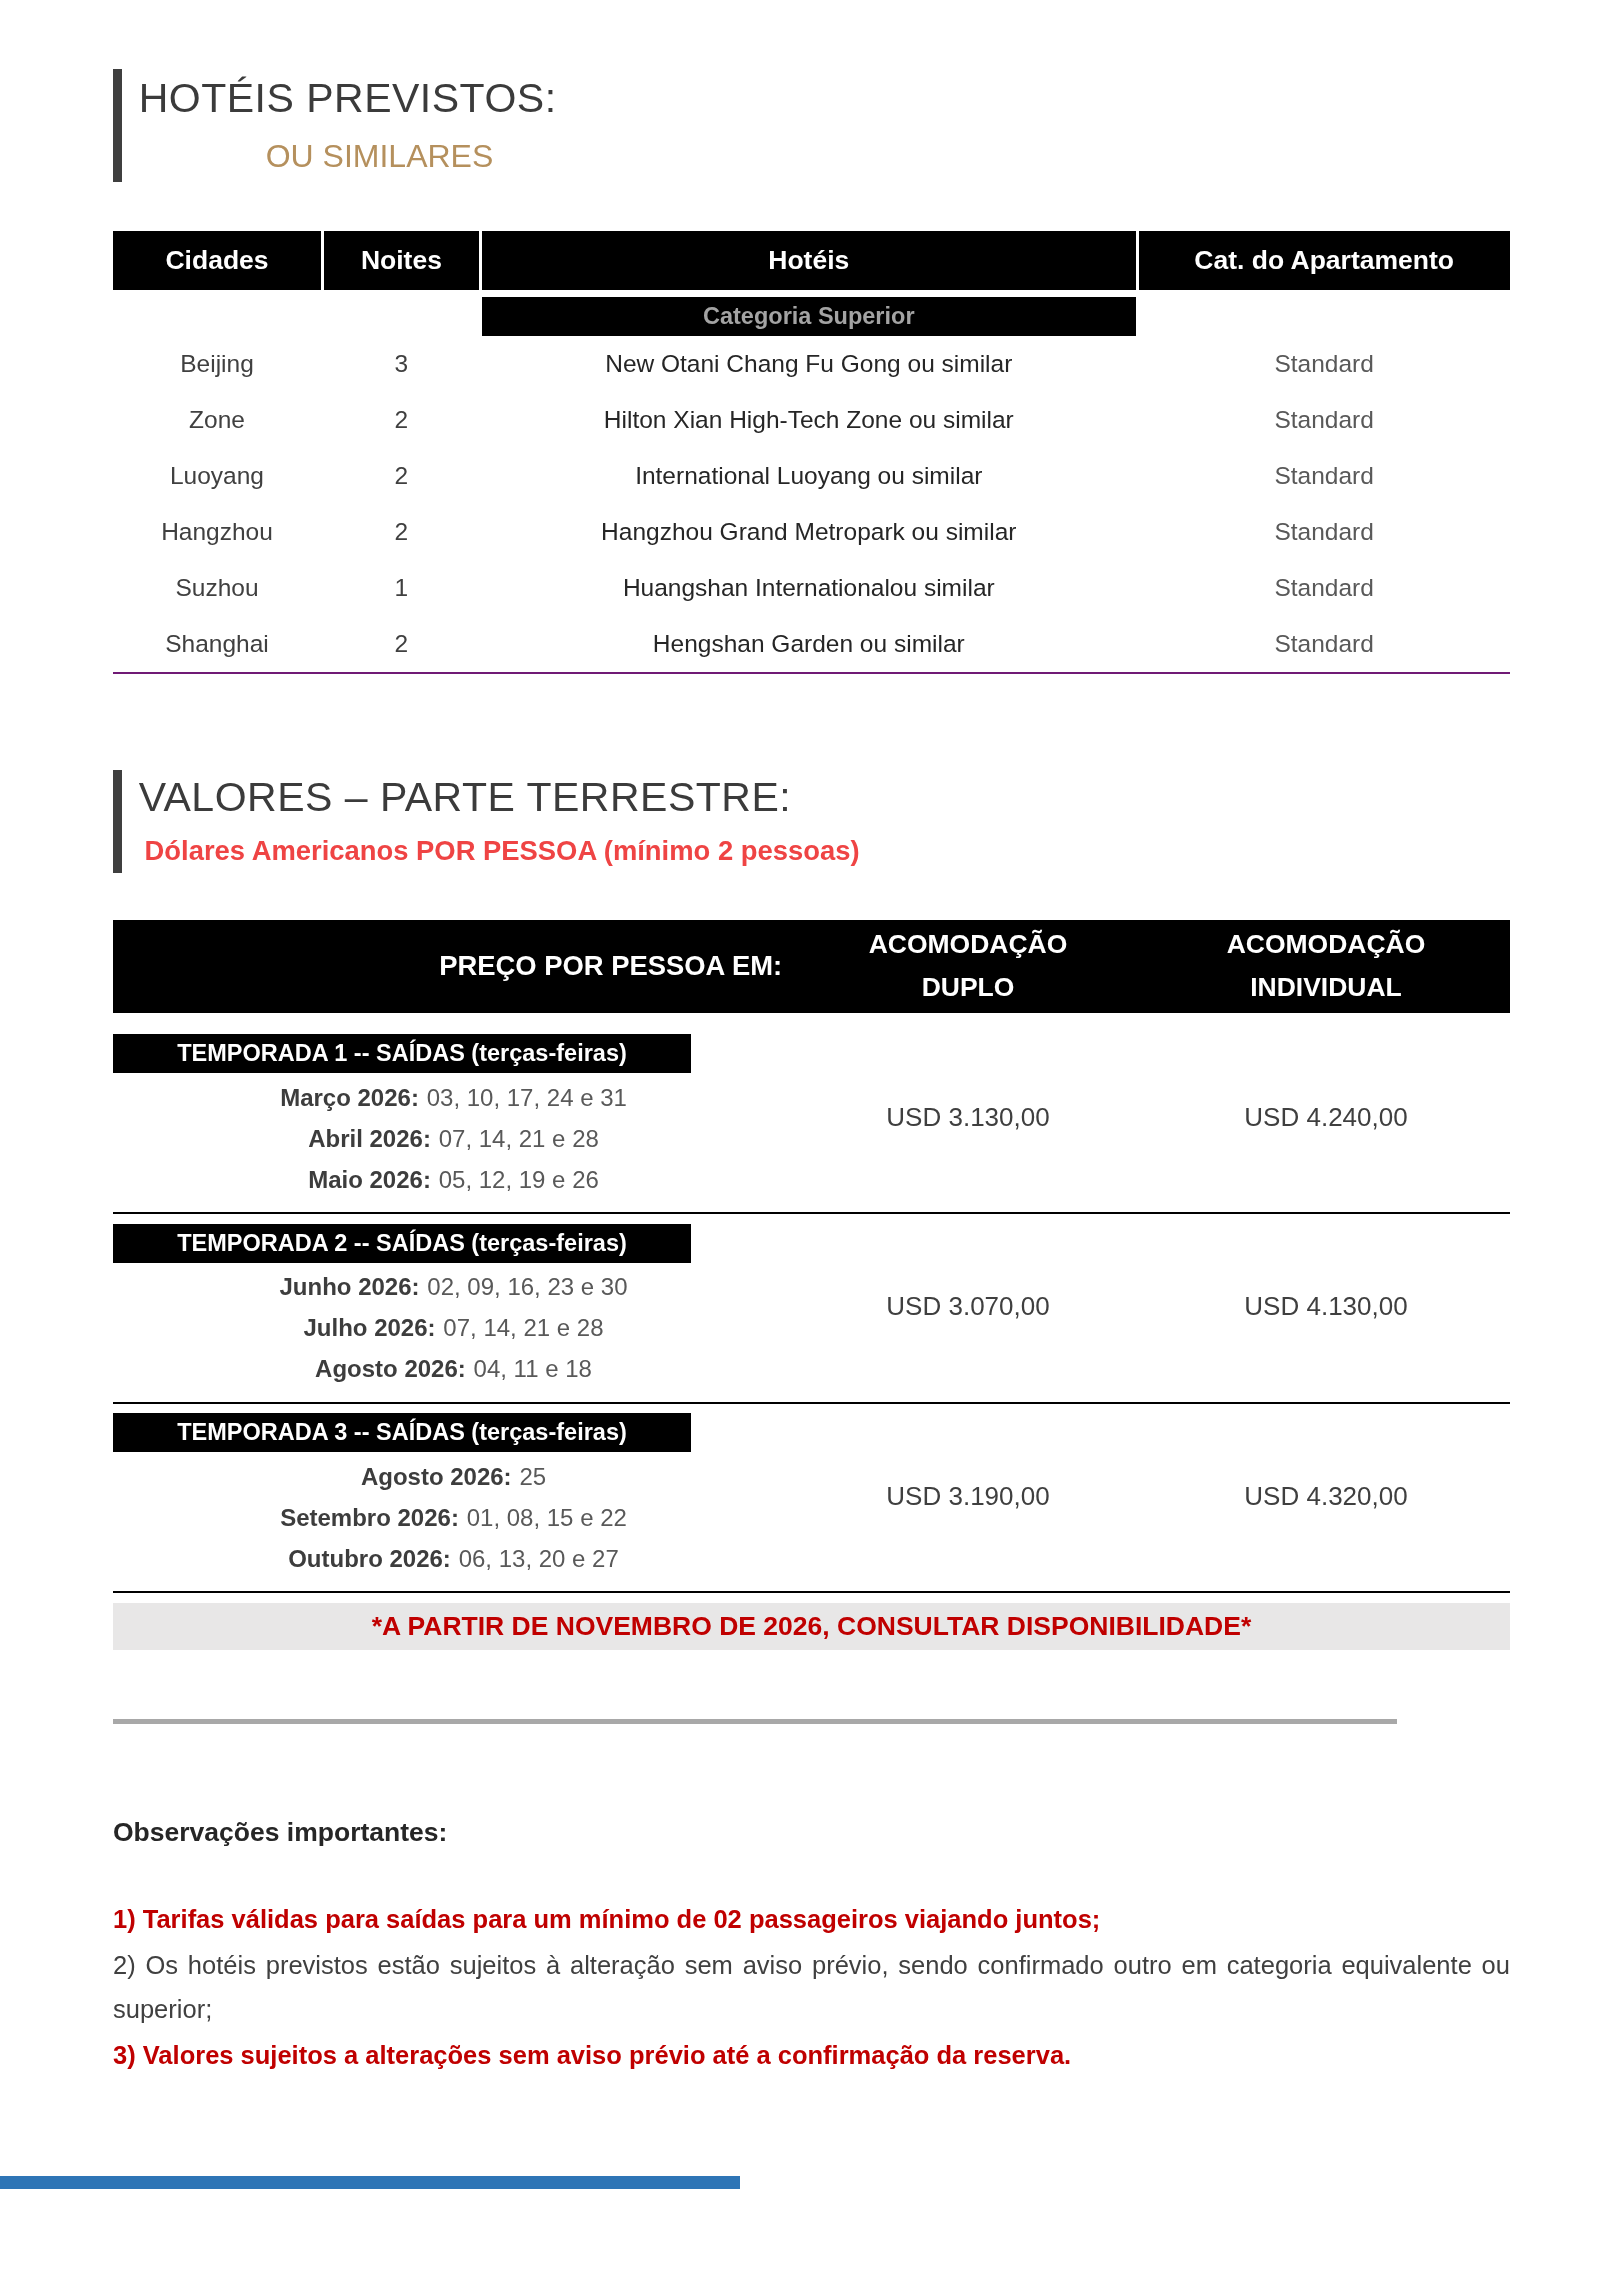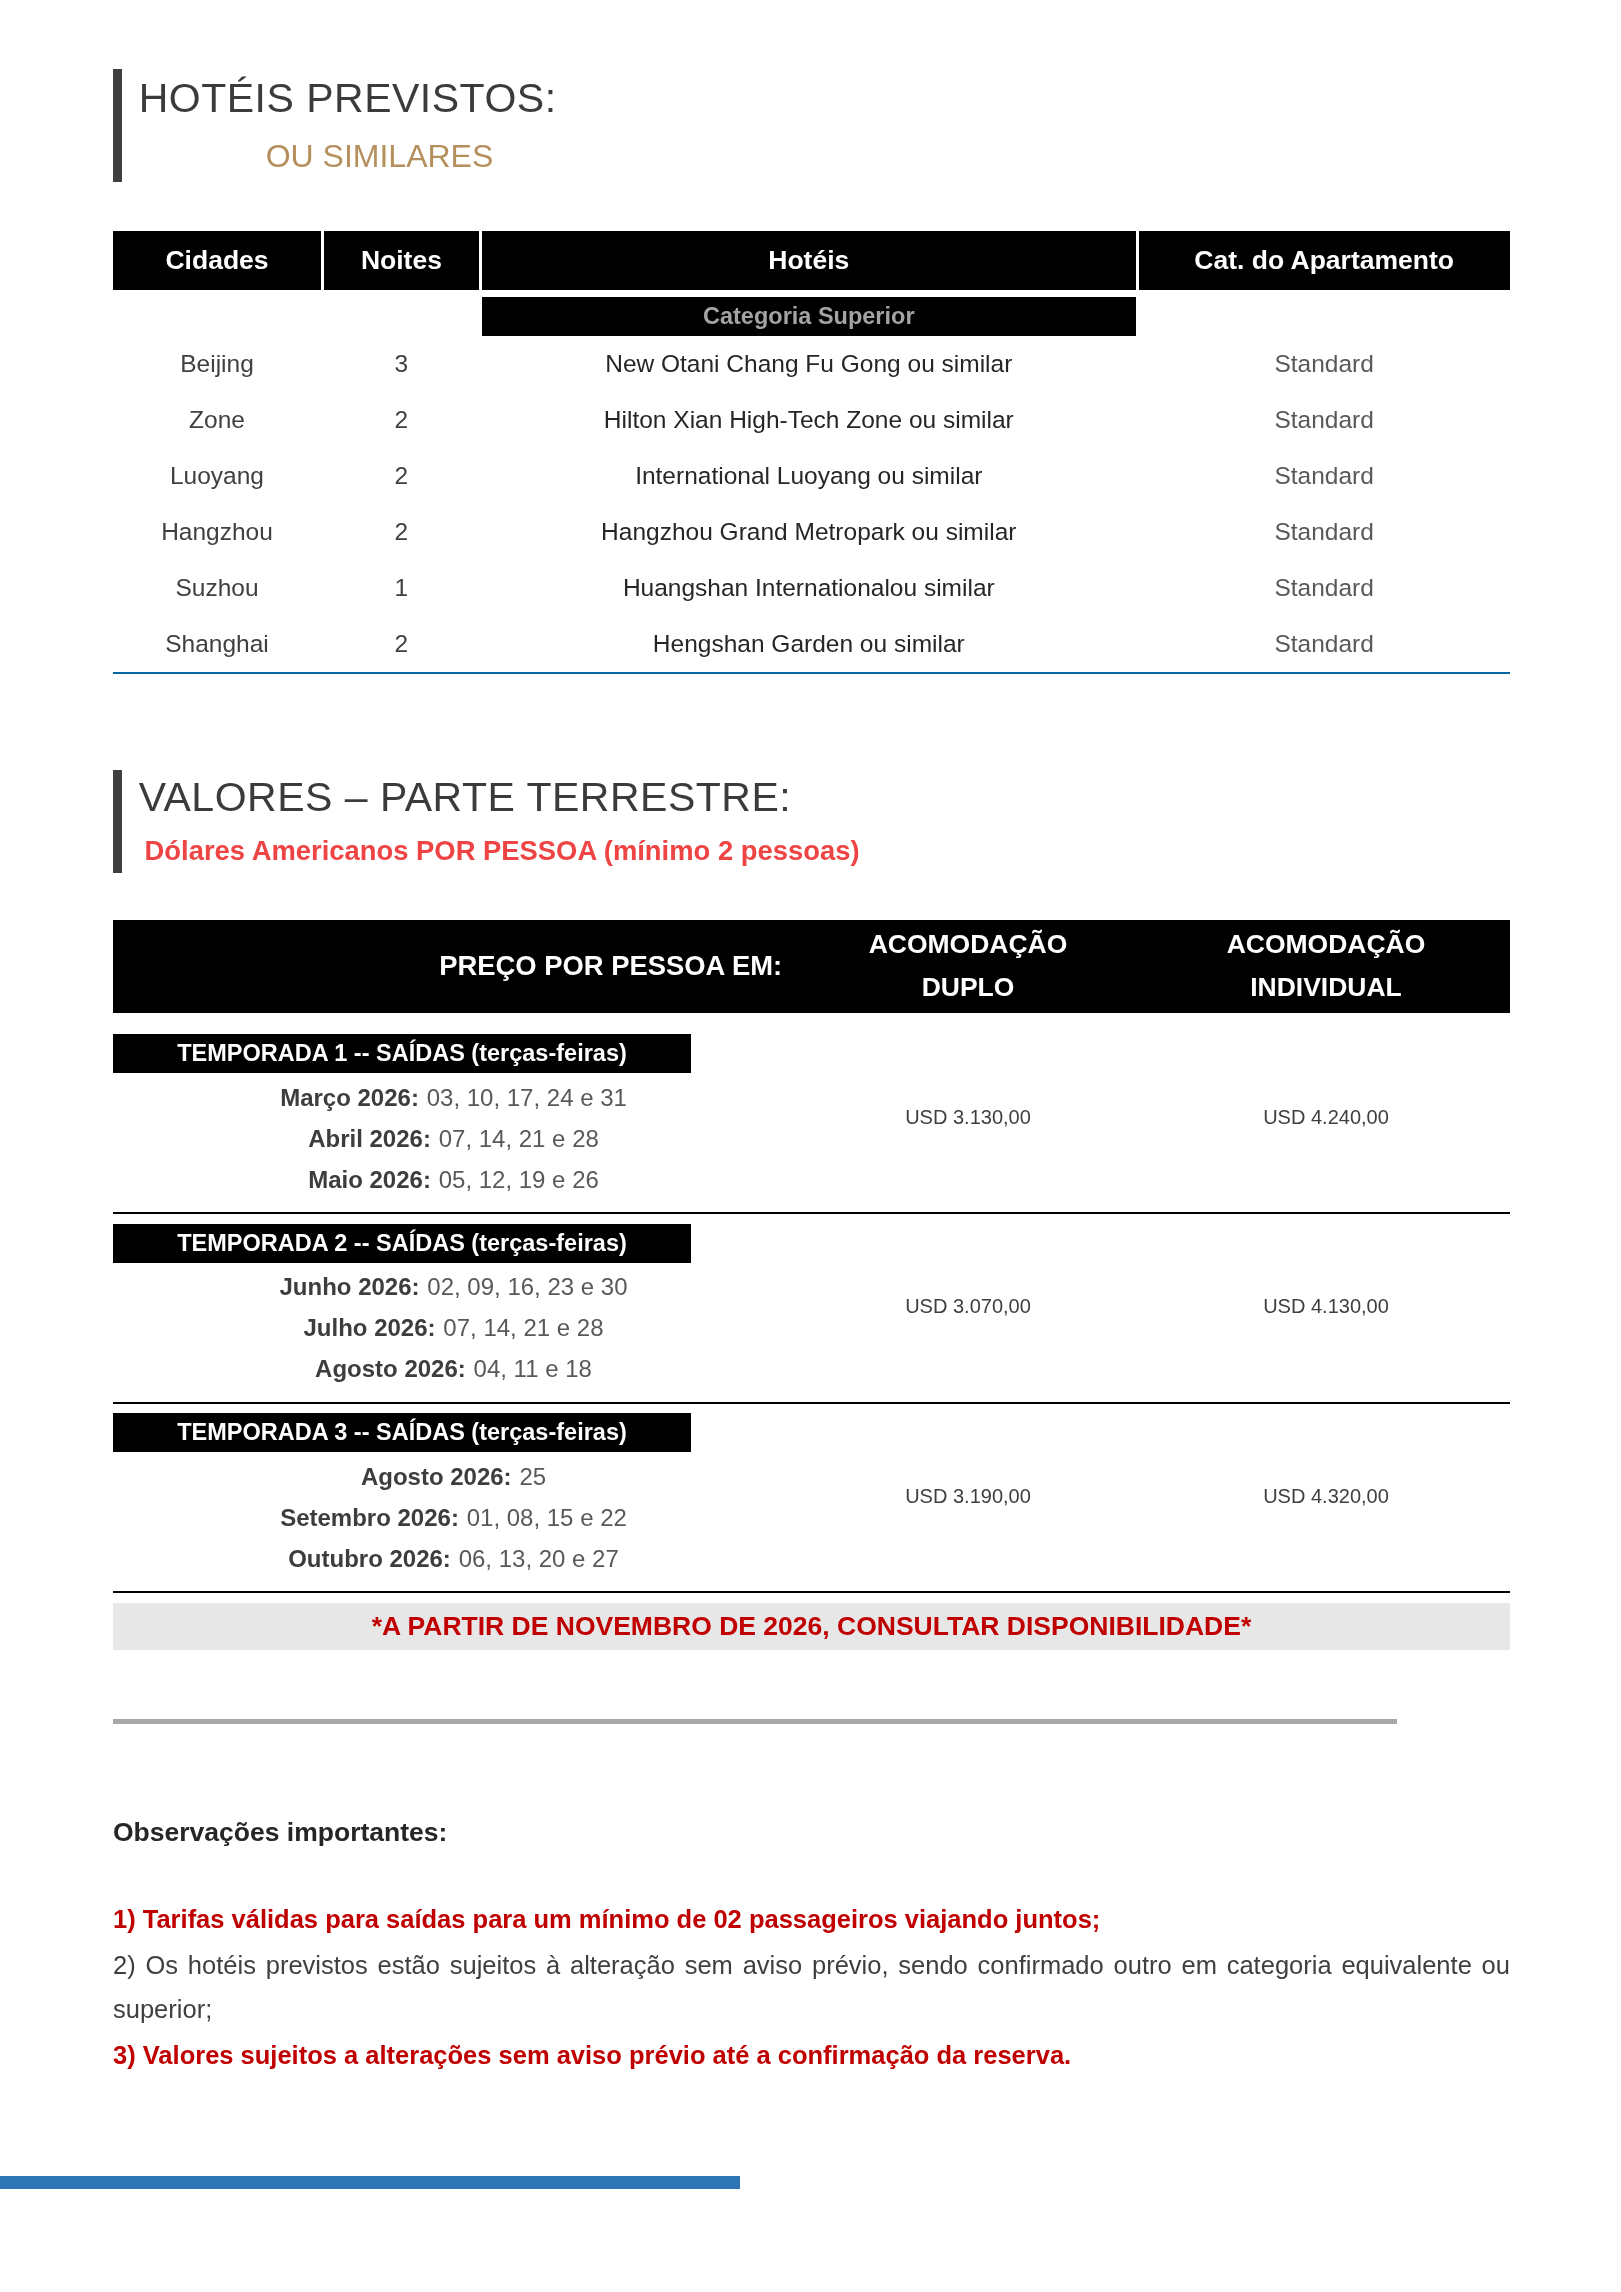--- a/index.html
+++ b/index.html
@@ -17,21 +17,21 @@
   .subtitle-tan2 { font-size:27.4px; font-weight:700; color:#ef4444; margin-top:13.7px; margin-left:5.9px; }
 
   
   .htable { margin-top:49px; }
   .hgrid { display:grid; grid-template-columns:208px 155px 654px 371px; column-gap:2.9px; }
   .hhead .cell { background:#000; color:#fff; font-weight:700; font-size:26.5px; height:59px;
                  display:flex; align-items:center; justify-content:center; }
   .catrow { margin-top:6.9px; }
   .catbar { background:#000; color:#a3a3a3; font-weight:700; font-size:23.5px; height:39px;
             display:flex; align-items:center; justify-content:center; }
-  .hrows { border-bottom:2px solid #0369a1; }
+  .hrows { border-bottom:2px solid #701a75; }
   .hrow { height:56px; }
   .hrow .cell { display:flex; align-items:center; justify-content:center; font-size:24.5px; }
   .c-city { color:#404040; }
   .c-nights { color:#404040; }
   .c-hotel { color:#262626; }
   .c-cat { color:#595959; }
 
   
   .ptable { margin-top:47px; }
   .phead { display:grid; grid-template-columns:681px 348px 368px; background:#000; height:93px; }
@@ -40,21 +40,21 @@
   .phead .pc2 { display:flex; flex-direction:column; align-items:center; justify-content:center;
                 color:#fff; font-weight:700; font-size:26.5px; line-height:43px; }
   .season { display:grid; grid-template-columns:681px 348px 368px; border-bottom:2px solid #000;
             padding:9.8px 0 11.8px 0; }
   .season.first { margin-top:11.8px; }
   .sbanner { width:578px; background:#000; color:#fff; font-weight:700; font-size:23.5px; height:39px;
              display:flex; align-items:center; justify-content:center; margin-bottom:3.9px; }
   .dateline { height:41px; display:flex; align-items:center; justify-content:center; font-size:24px; }
   .dlabel { font-weight:700; color:#3d3d3d; margin-right:7.8px; }
   .ddays { color:#595959; }
-  .price { display:flex; align-items:center; justify-content:center; font-size:20px; color:#3f3f3f; }
+  .price { display:flex; align-items:center; justify-content:center; font-size:26px; color:#3f3f3f; }
 
   .notebar { margin-top:9.8px; height:47px; background:#e8e7e7; display:flex; align-items:center;
              justify-content:center; color:#c00000; font-weight:700; font-size:26.5px; }
 
   .divider { margin-top:69px; width:1284px; height:4.9px; background:#a8a8a8; }
 
   
   .obs { margin-top:93px; width:1397px; }
   .obs-title { font-size:26.5px; font-weight:700; color:#262626; }
   .obs-item { font-size:25.5px; line-height:44px; }

